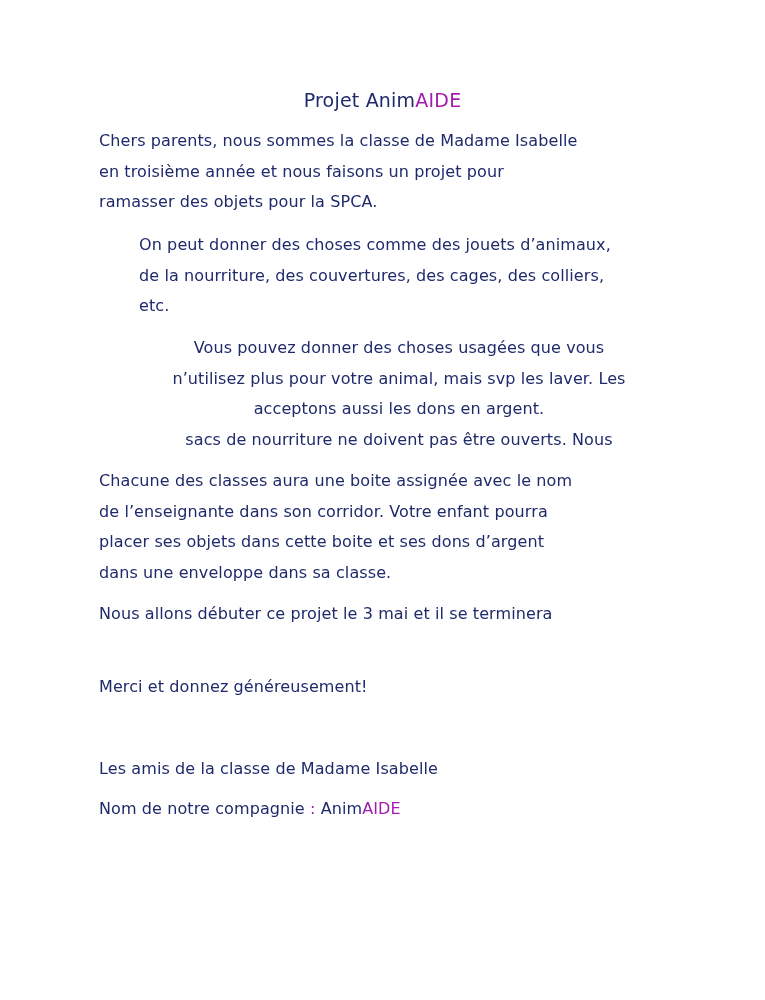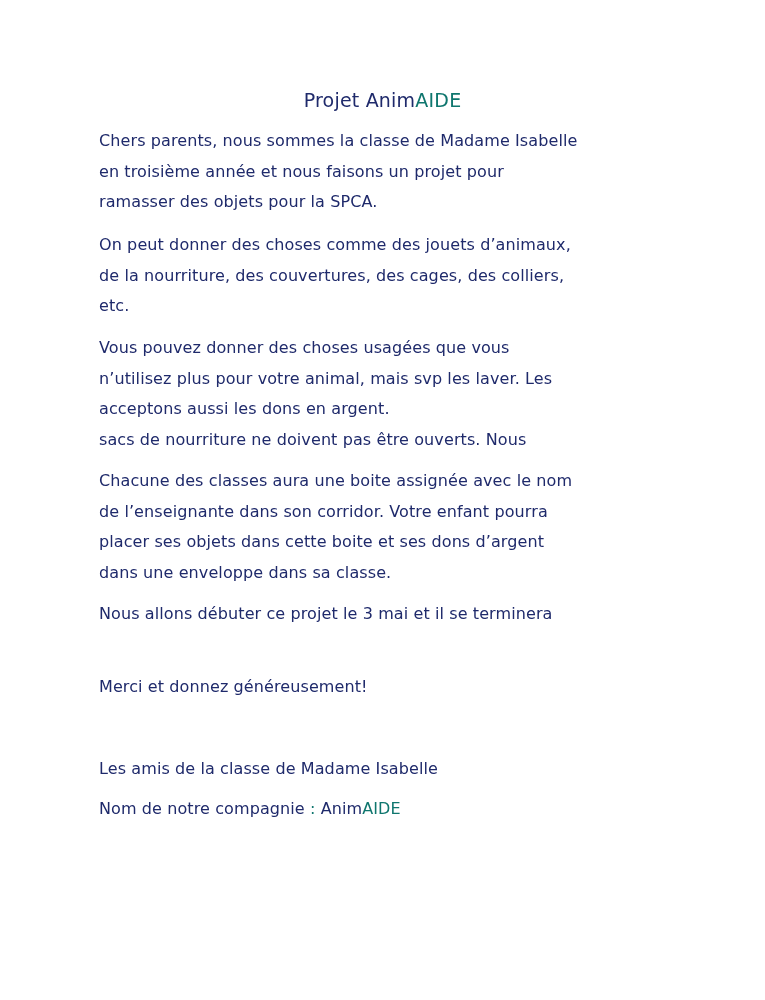--- a/index.html
+++ b/index.html
@@ -24,21 +24,21 @@
     .title {
       position: absolute;
       top: 86px;
       left: 0;
       width: 765px;
       text-align: center;
       font-size: 19px;
       line-height: 28px;
       letter-spacing: 0.2px;
     }
-    .red { color: #0f766e; margin-top: 43px; }
+    .red { color: #a21caf; margin-top: 43px; }
     .body-text {
       position: absolute;
       left: 99px;
       width: 600px;
       font-size: 16px;
       line-height: 30.5px;
       letter-spacing: 0.1px;
     }
     .para {
       margin: 0;
@@ -57,29 +57,29 @@
   </div>
 
   <div class="body-text" style="top:126px;">
     <p class="para">
       <span class="line">Chers parents, nous sommes la classe de Madame Isabelle</span>
       <span class="line">en troisième année et nous faisons un projet pour</span>
       <span class="line">ramasser des objets pour la SPCA.</span>
     </p>
   </div>
 
-  <div class="body-text" style="top:230px;">
+  <div class="body-text" style="top:230px;margin-left:40px;">
     <p class="para">
       <span class="line">On peut donner des choses comme des jouets d’animaux,</span>
       <span class="line">de la nourriture, des couvertures, des cages, des colliers,</span>
       <span class="line">etc.</span>
     </p>
   </div>
 
-  <div class="body-text" style="top:333px;">
+  <div class="body-text" style="top:333px;text-align:center;">
     <p class="para">
       <span class="line">Vous pouvez donner des choses usagées que vous</span>
       <span class="line">n’utilisez plus pour votre animal, mais svp les laver. Les</span>
       <span class="line">acceptons aussi les dons en argent.</span>
       <span class="line">sacs de nourriture ne doivent pas être ouverts. Nous</span>
     </p>
   </div>
 
   <div class="body-text" style="top:466px;">
     <p class="para">

